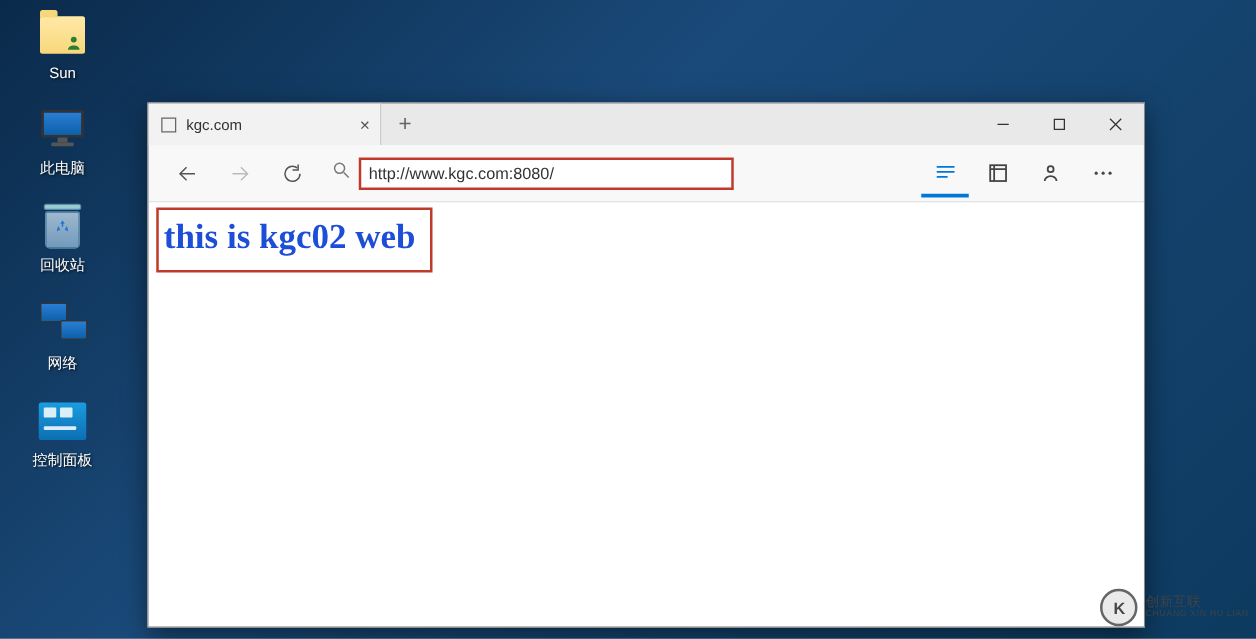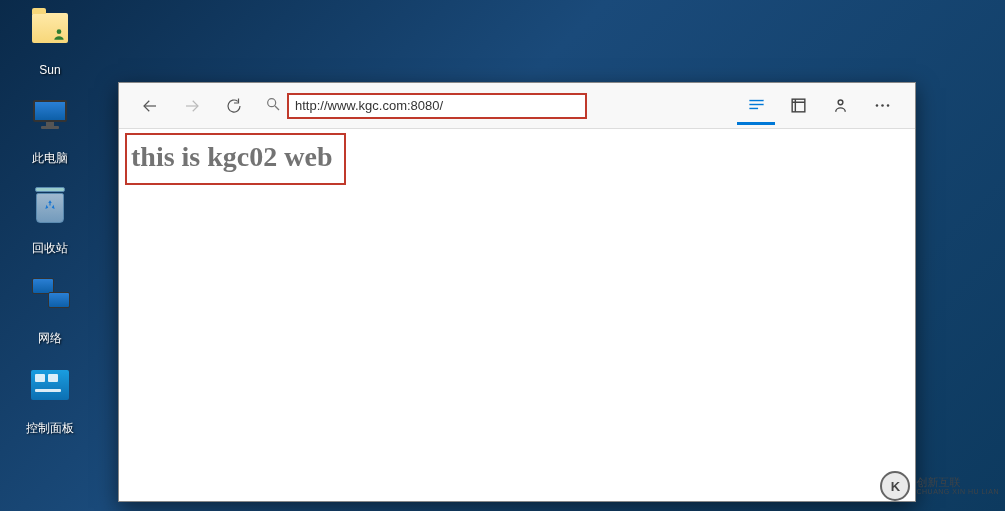--- a/index.html
+++ b/index.html
@@ -1,21 +1,21 @@
 <!DOCTYPE html>
 <html><head>
 <meta charset="utf-8">
 <style>
   * { box-sizing: border-box; margin: 0; padding: 0; }
   html, body { width: 1005px; height: 511px; overflow: hidden; font-family: "Segoe UI", "Microsoft YaHei", sans-serif; }
   body { background: linear-gradient(135deg, #0a2a4a 0%, #1a4a7a 40%, #0d3a5f 100%); position: relative; }
 
   
   .desktop { position: absolute; top: 0; left: 0; width: 100px; padding-top: 8px; display: flex; flex-direction: column; align-items: center; gap: 18px; }
-  .desktop-item { width: 70px; display: flex; flex-direction: column; align-items: center; gap: 15px; cursor: pointer; }
+  .desktop-item { width: 70px; display: flex; flex-direction: column; align-items: center; gap: 3px; cursor: pointer; }
   .desktop-item .icon { width: 40px; height: 40px; display: flex; align-items: center; justify-content: center; }
   .desktop-item .lbl { color: #fff; font-size: 12px; text-align: center; text-shadow: 1px 1px 2px rgba(0,0,0,.8); }
 
   .folder-ic { width: 36px; height: 30px; background: linear-gradient(#ffe9a8,#f7d77a); border-radius: 2px; position: relative; }
   .folder-ic::before { content:""; position:absolute; top:-5px; left:0; width:14px; height:6px; background:#f7d77a; border-radius:2px 2px 0 0; }
   .folder-ic .person { position:absolute; bottom:2px; right:2px; width:14px; height:14px; }
   .folder-ic .person svg { width:14px; height:14px; }
 
   .pc-ic { width:38px; height:30px; position:relative; }
   .pc-ic .mon { width:34px; height:22px; background:linear-gradient(#2a7fd4,#0d5fa8); border:2px solid #333; border-radius:2px; margin:0 auto; }
@@ -59,21 +59,21 @@
   .urlzone .search-ic svg { width:16px; height:16px; }
   .url-wrap { flex:0 0 300px; height:26px; border:2px solid #c0392b; background:#fff; display:flex; align-items:center; padding:0 6px; }
   .url-input { border:none; outline:none; width:100%; font-size:13px; font-family:inherit; color:#333; background:transparent; }
   .right-tools { display:flex; align-items:center; gap:4px; margin-left:auto; }
   .toolbtn { width:38px; height:38px; display:flex; align-items:center; justify-content:center; cursor:pointer; color:#444; }
   .toolbtn svg { width:19px; height:19px; }
   .toolbtn.reading { color:#0078d7; border-bottom:3px solid #0078d7; }
 
   .content { flex:1; background:#fff; padding:4px 6px; overflow:auto; }
   .highlight { display:inline-block; border:2px solid #c0392b; padding:6px 12px 10px 4px; }
-  .page-text { font-family:"Times New Roman", serif; font-size:28px; font-weight:bold; color:#737373; }
+  .page-text { font-family:"Times New Roman", serif; font-size:28px; font-weight:bold; color:#1d4ed8; }
 
   
   .watermark { position:absolute; right:6px; bottom:10px; display:flex; align-items:center; gap:6px; opacity:.9; }
   .wm-logo { width:30px; height:30px; border:2px solid #555; border-radius:50%; display:flex; align-items:center; justify-content:center; background:#e8e8e8; }
   .wm-logo span { font-weight:bold; font-size:13px; color:#333; }
   .wm-text { font-size:11px; color:#444; line-height:1.15; }
 </style>
 </head>
 <body>
 
@@ -132,20 +132,47 @@
           <div class="sq"></div>
           <div class="sq"></div>
           <div class="ln"></div>
         </div>
     </div>
     <div class="lbl">控制面板</div>
   </div>
 </div>
 
 <div class="browser">
+  <div class="tabbar">
+    <div class="tab">
+      <span class="tab-ic"></span>
+      <span class="title">kgc.com</span>
+      <span class="close">×</span>
+    </div>
+    <div class="newtab">+</div>
+    <div class="tab-spacer"></div>
+    <div class="winctrls">
+      <div class="winbtn">
+        <svg viewBox="0 0 11 11">
+            <line x1="1" y1="5.5" x2="10" y2="5.5" stroke="currentColor" stroke-width="1"></line>
+          </svg>
+      </div>
+      <div class="winbtn">
+        <svg viewBox="0 0 11 11">
+            <rect x="1.5" y="1.5" width="8" height="8" fill="none" stroke="currentColor" stroke-width="1"></rect>
+          </svg>
+      </div>
+      <div class="winbtn">
+        <svg viewBox="0 0 11 11">
+            <line x1="1" y1="1" x2="10" y2="10" stroke="currentColor" stroke-width="1"></line>
+            <line x1="10" y1="1" x2="1" y2="10" stroke="currentColor" stroke-width="1"></line>
+          </svg>
+      </div>
+    </div>
+  </div>
 
   <div class="navbar">
     <div class="navbtn">
       <svg viewBox="0 0 24 24" fill="none" stroke="currentColor" stroke-width="1.6">
           <line x1="20" y1="12" x2="4" y2="12"></line>
           <polyline points="11,5 4,12 11,19"></polyline>
         </svg>
     </div>
     <div class="navbtn disabled">
       <svg viewBox="0 0 24 24" fill="none" stroke="currentColor" stroke-width="1.6">

